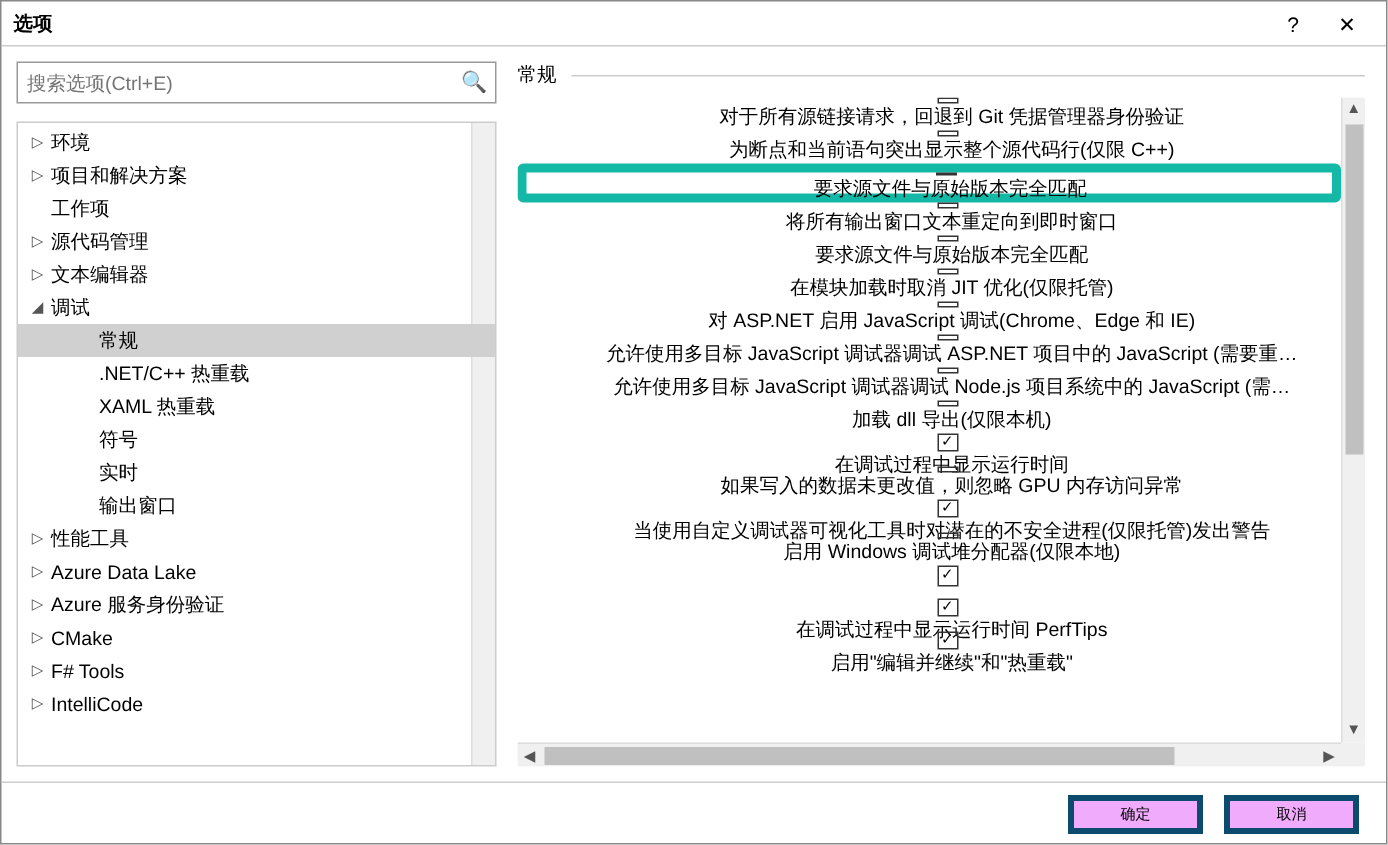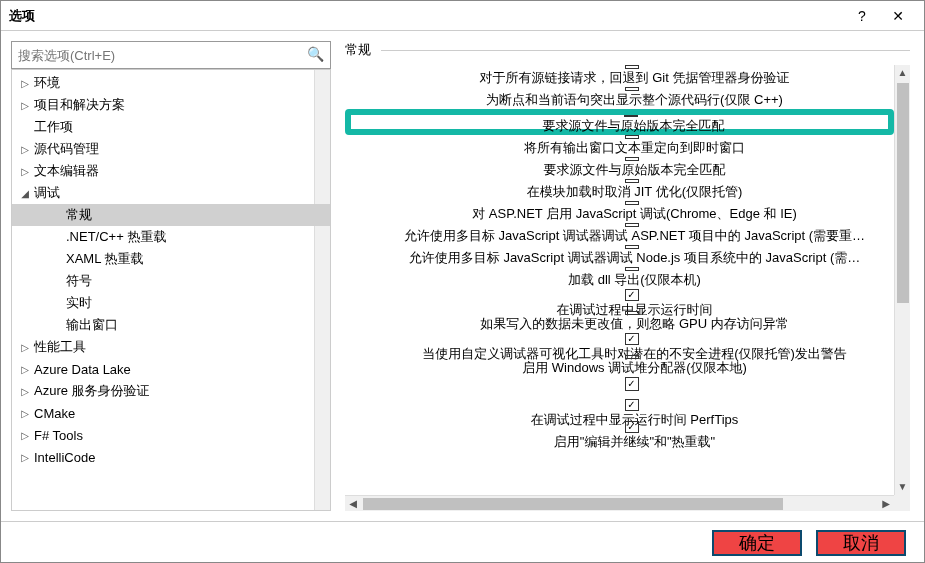--- a/index.html
+++ b/index.html
@@ -33,21 +33,21 @@
     height: 490px;
   }
   .left-panel {
     width: 340px;
     padding: 10px;
     display: flex;
     flex-direction: column;
   }
   .search-wrap {
     position: relative;
-    margin-bottom: 0;
+    margin-bottom: 12px;
   }
   .search-input {
     width: 100%;
     height: 28px;
     padding: 2px 28px 2px 6px;
     border: 1px solid #999;
     font-size: 13px;
     color: #666;
   }
   .search-icon {
@@ -161,23 +161,23 @@
     border-top: 1px solid #ccc;
     display: flex;
     justify-content: flex-end;
     align-items: center;
     padding-right: 18px;
     gap: 14px;
   }
   .btn {
     width: 90px;
     height: 26px;
-    border: 2px solid #0c4a6e;
-    background: #ef4444;
-    font-size: 18px;
+    border: 4px solid #0c4a6e;
+    background: #f0abfc;
+    font-size: 10px;
     display:flex;align-items:center;justify-content:center;
     cursor:default;
   }
 </style>
 </head>
 <body>
 
 <div class="titlebar">
   <span class="title">选项</span>
   <span class="help">?</span>

